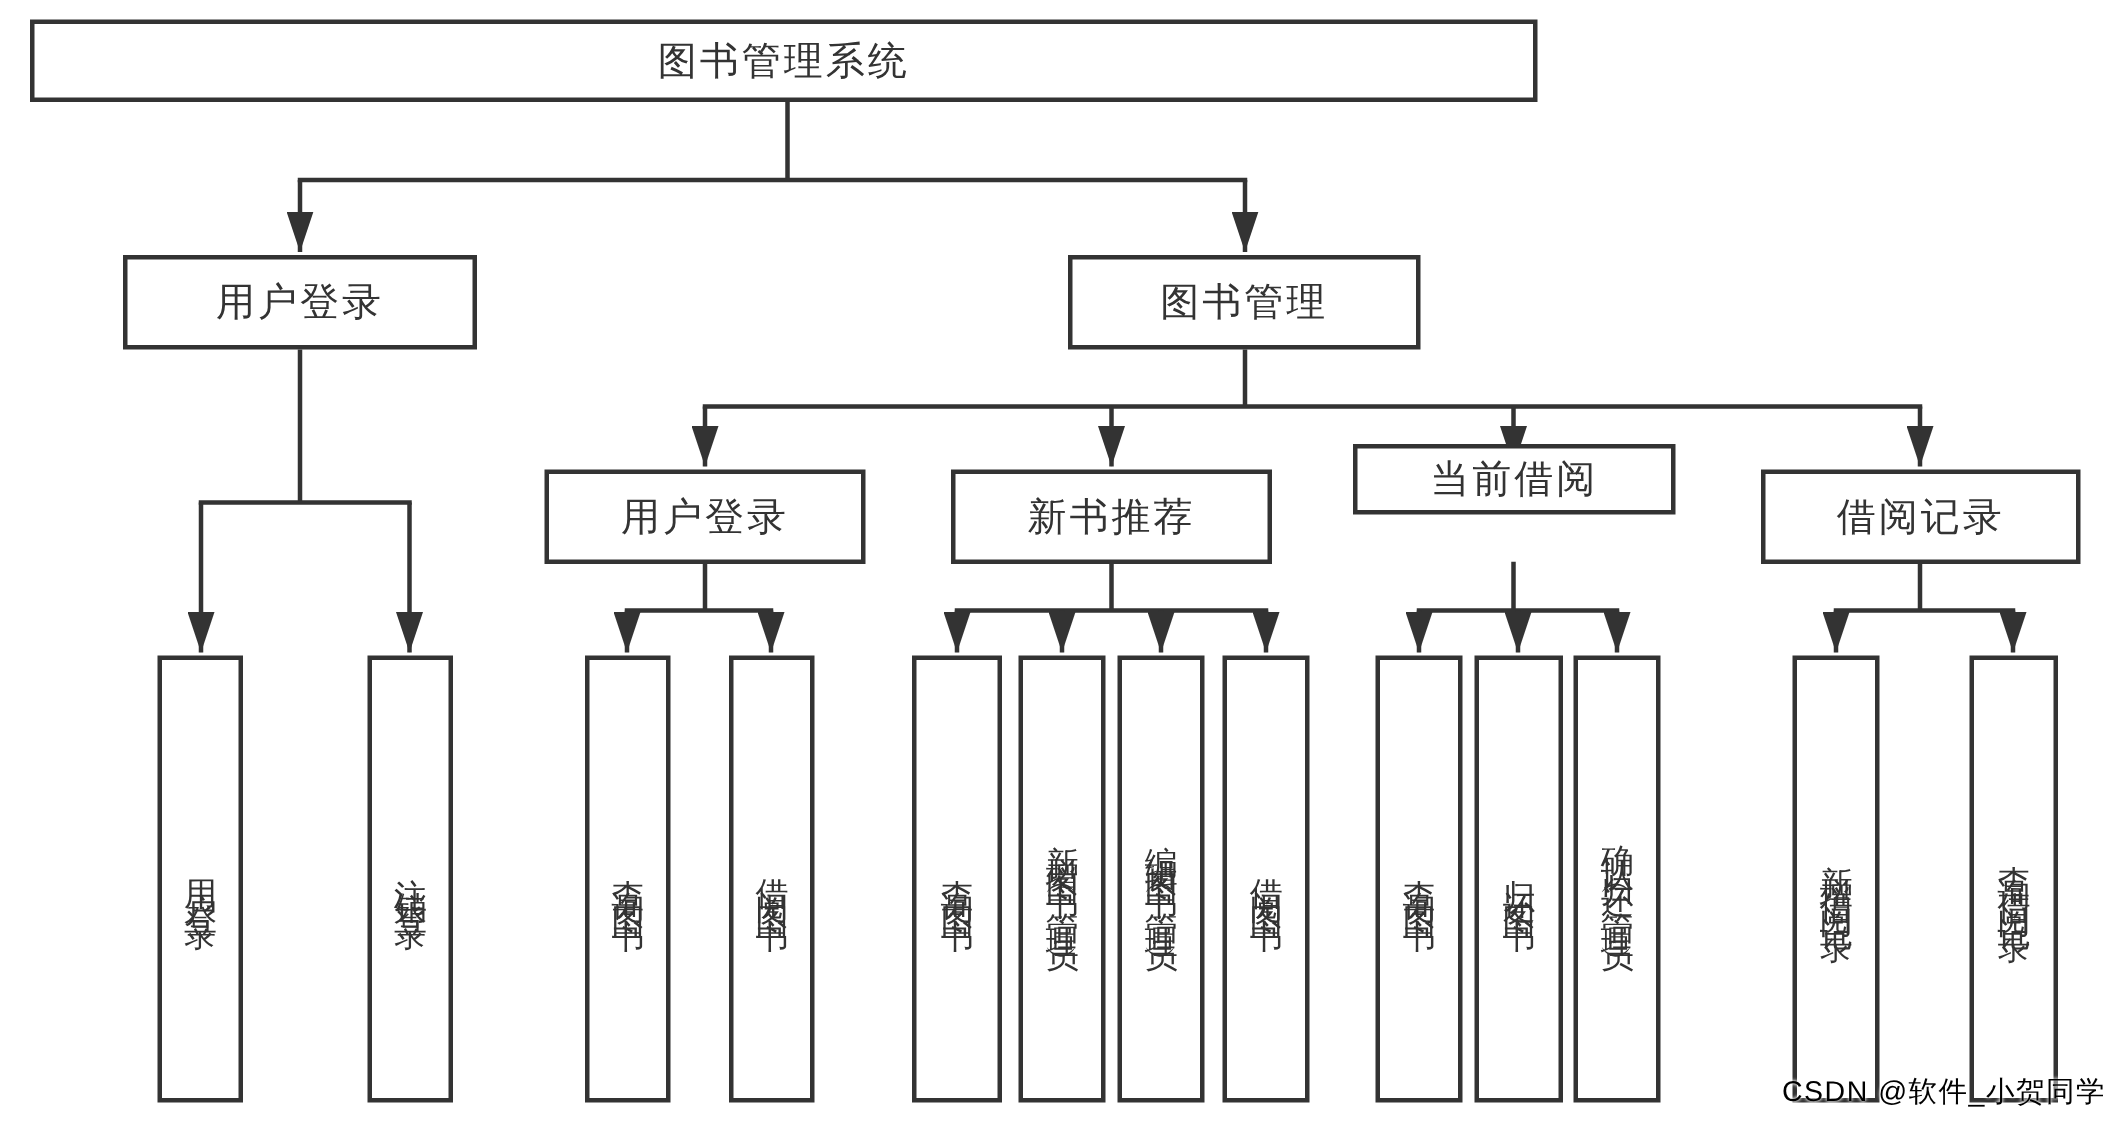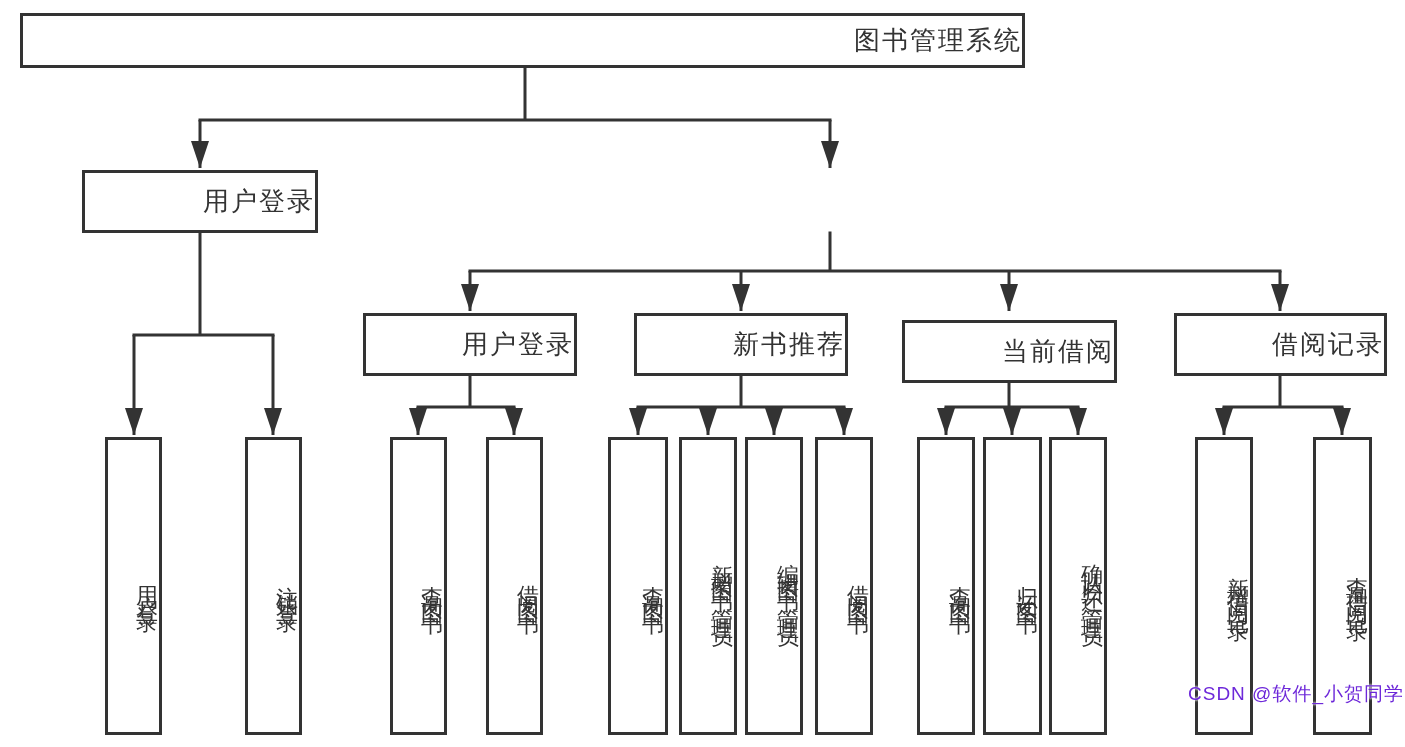--- a/index.html
+++ b/index.html
@@ -9,43 +9,43 @@
     background:#ffffff;
     overflow:hidden;
     font-family:"Liberation Sans","DejaVu Sans",sans-serif;
   }
   .connectors{position:absolute;left:0;top:0;width:1405px;height:747px;}
   .box{
     position:absolute;
     background:#ffffff;
     border:3px solid #333333;
     box-sizing:border-box;
-    display:flex;align-items:center;justify-content:flex-end;
+    display:flex;align-items:center;justify-content:center;
     color:#333333;
   }
   .hlabel{
     font-size:26px;
     letter-spacing:2px;
     white-space:nowrap;
     color:#333333;
   }
   .vlabel{
     writing-mode:vertical-rl;
     text-orientation:mixed;
     font-size:22px;
     letter-spacing:9px;
     line-height:1.1;
     color:#333333;
     white-space:nowrap;
   }
   .watermark{
     position:absolute;
-    left:1188px;top:681px;
+    left:1188px;top:715px;
     font-size:19px;
-    color:#6d28d9;
+    color:#000000;
     letter-spacing:1px;
     white-space:nowrap;
     text-shadow:0 0 3px #ffffff,0 0 2px #ffffff;
     z-index:5;
   }
 </style>
 </head>
 <body>
 
 <div class="canvas">
@@ -87,28 +87,31 @@
     <path fill="none" stroke="#333333" stroke-width="3" marker-end="url(#ah)" d="M1342,407 V435"></path>
   </svg>
 
   <div class="box" style="left:20px;top:13px;width:1005px;height:55px">
     <span class="hlabel">图书管理系统</span>
   </div>
 
   <div class="box" style="left:82px;top:170px;width:236px;height:63px">
     <span class="hlabel">用户登录</span>
   </div>
+  <div class="box" style="left:712px;top:170px;width:235px;height:63px">
+    <span class="hlabel">图书管理</span>
+  </div>
 
   <div class="box" style="left:363px;top:313px;width:214px;height:63px">
     <span class="hlabel">用户登录</span>
   </div>
   <div class="box" style="left:634px;top:313px;width:214px;height:63px">
     <span class="hlabel">新书推荐</span>
   </div>
-  <div class="box" style="left:902px;top:320px;width:215px;height:63px">
+  <div class="box" style="left:902px;top:296px;width:215px;height:47px">
     <span class="hlabel">当前借阅</span>
   </div>
   <div class="box" style="left:1174px;top:313px;width:213px;height:63px">
     <span class="hlabel">借阅记录</span>
   </div>
 
   <div class="box" style="left:105px;top:437px;width:57px;height:298px">
     <span class="vlabel">用户登录</span>
   </div>
   <div class="box" style="left:245px;top:437px;width:57px;height:298px">

